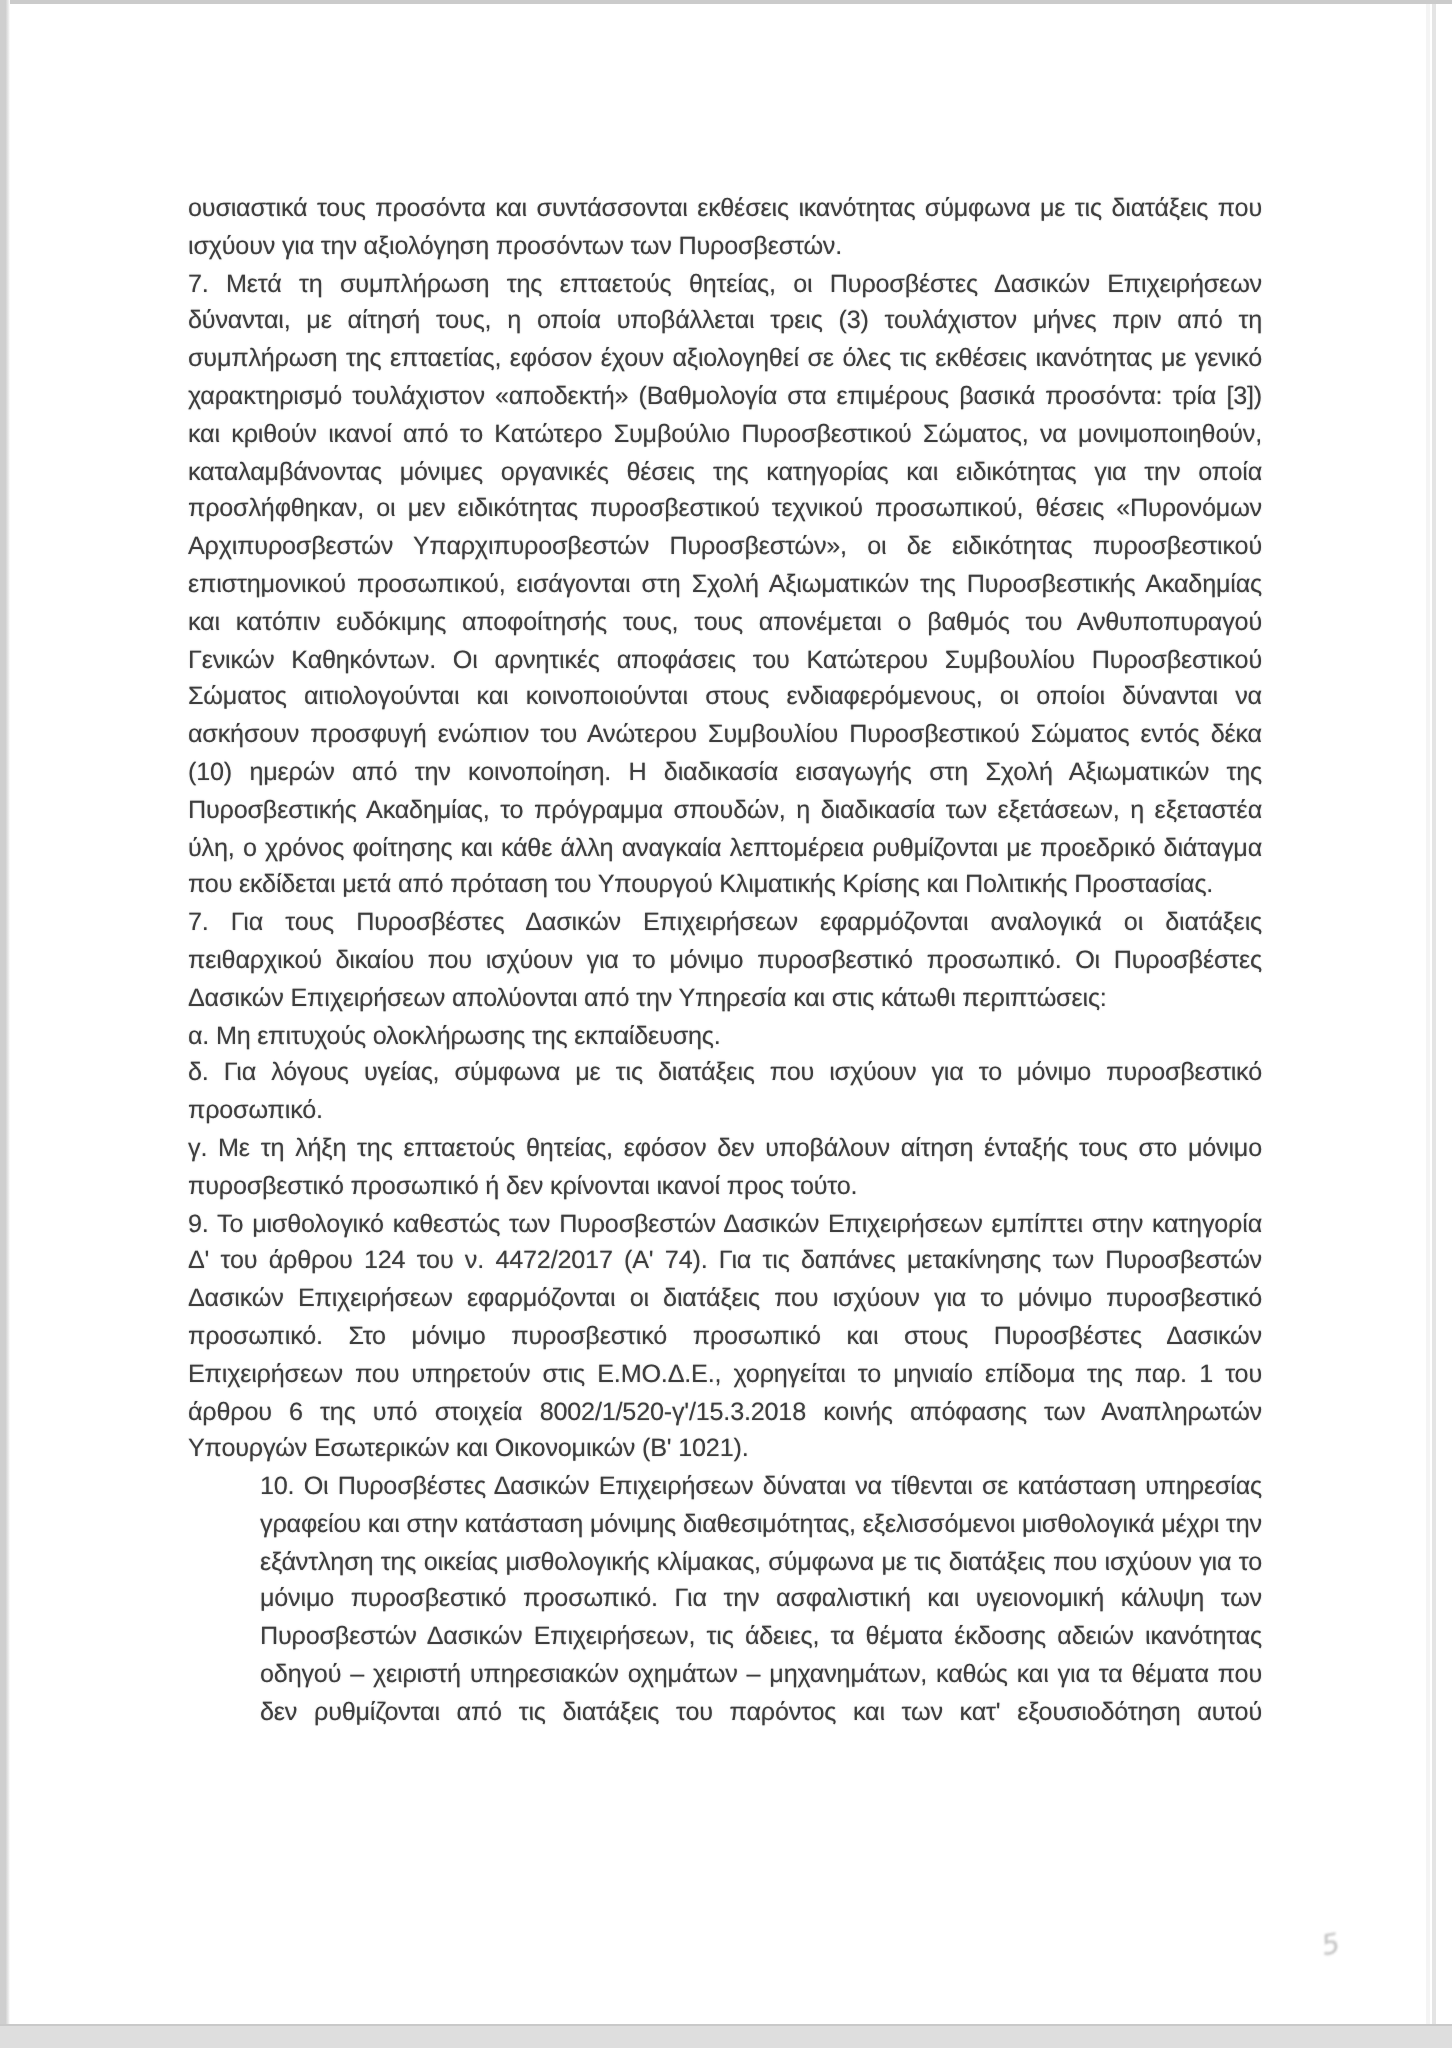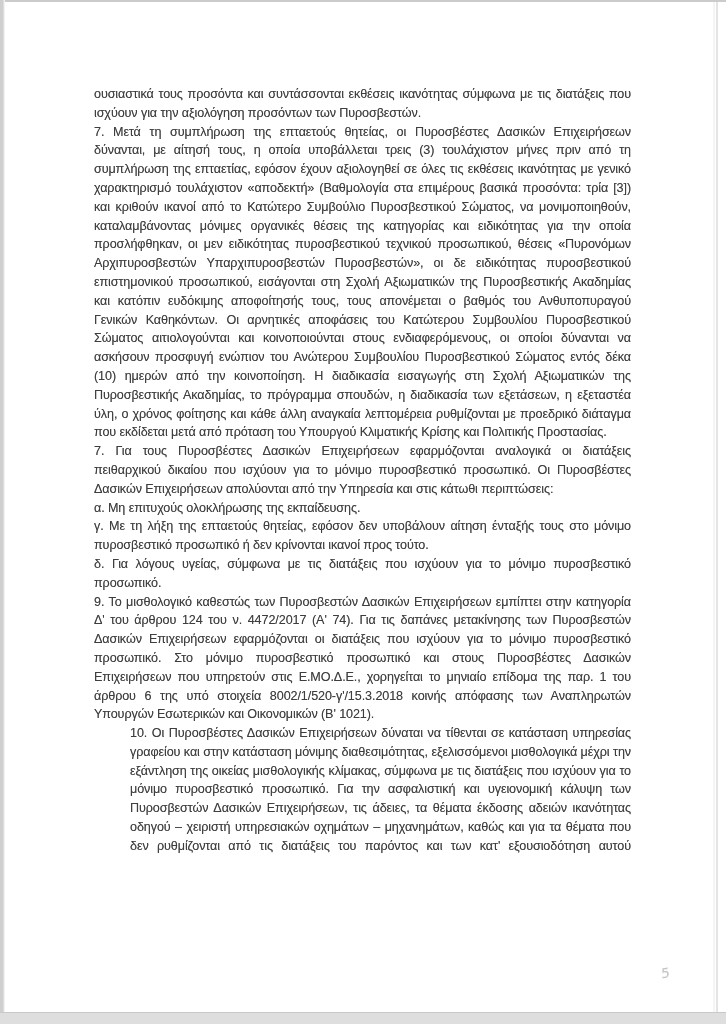--- a/index.html
+++ b/index.html
@@ -43,21 +43,21 @@
   .edge-right-line {
     position: absolute; top: 2px; left: 716px;
     width: 2px; height: 1010px;
     background: #e4e4e4;
     box-shadow: -3px 0 0 rgba(210,210,210,0.25);
   }
   
   .text-block {
     position: absolute;
     left: 94px;
-    top: 85px;
+    top: 95px;
     width: 537px;
     color: var(--ink);
     font-size: 12.6px;
     line-height: 18.8px;
     letter-spacing: -0.1px;
     text-align: justify;
     text-shadow: 0 0 0.6px rgba(62,62,62,0.5);
   }
   .para { margin: 0; padding: 0; }
   .para.justify-last { text-align-last: justify; margin-left: 36px; }
@@ -82,21 +82,21 @@
   <div class="edge-top"></div>
   <div class="edge-left"></div>
   <div class="edge-bottom"></div>
   <div class="edge-right-line"></div>
 
   <div class="text-block">
     <p class="para">ουσιαστικά τους προσόντα και συντάσσονται εκθέσεις ικανότητας σύμφωνα με τις διατάξεις που ισχύουν για την αξιολόγηση προσόντων των Πυροσβεστών.</p>
     <p class="para">7. Μετά τη συμπλήρωση της επταετούς θητείας, οι Πυροσβέστες Δασικών Επιχειρήσεων δύνανται, με αίτησή τους, η οποία υποβάλλεται τρεις (3) τουλάχιστον μήνες πριν από τη συμπλήρωση της επταετίας, εφόσον έχουν αξιολογηθεί σε όλες τις εκθέσεις ικανότητας με γενικό χαρακτηρισμό τουλάχιστον «αποδεκτή» (Βαθμολογία στα επιμέρους βασικά προσόντα: τρία [3]) και κριθούν ικανοί από το Κατώτερο Συμβούλιο Πυροσβεστικού Σώματος, να μονιμοποιηθούν, καταλαμβάνοντας μόνιμες οργανικές θέσεις της κατηγορίας και ειδικότητας για την οποία προσλήφθηκαν, οι μεν ειδικότητας πυροσβεστικού τεχνικού προσωπικού, θέσεις «Πυρονόμων Αρχιπυροσβεστών Υπαρχιπυροσβεστών Πυροσβεστών», οι δε ειδικότητας πυροσβεστικού επιστημονικού προσωπικού, εισάγονται στη Σχολή Αξιωματικών της Πυροσβεστικής Ακαδημίας και κατόπιν ευδόκιμης αποφοίτησής τους, τους απονέμεται ο βαθμός του Ανθυποπυραγού Γενικών Καθηκόντων. Οι αρνητικές αποφάσεις του Κατώτερου Συμβουλίου Πυροσβεστικού Σώματος αιτιολογούνται και κοινοποιούνται στους ενδιαφερόμενους, οι οποίοι δύνανται να ασκήσουν προσφυγή ενώπιον του Ανώτερου Συμβουλίου Πυροσβεστικού Σώματος εντός δέκα (10) ημερών από την κοινοποίηση. Η διαδικασία εισαγωγής στη Σχολή Αξιωματικών της Πυροσβεστικής Ακαδημίας, το πρόγραμμα σπουδών, η διαδικασία των εξετάσεων, η εξεταστέα ύλη, ο χρόνος φοίτησης και κάθε άλλη αναγκαία λεπτομέρεια ρυθμίζονται με προεδρικό διάταγμα που εκδίδεται μετά από πρόταση του Υπουργού Κλιματικής Κρίσης και Πολιτικής Προστασίας.</p>
     <p class="para">7. Για τους Πυροσβέστες Δασικών Επιχειρήσεων εφαρμόζονται αναλογικά οι διατάξεις πειθαρχικού δικαίου που ισχύουν για το μόνιμο πυροσβεστικό προσωπικό. Οι Πυροσβέστες Δασικών Επιχειρήσεων απολύονται από την Υπηρεσία και στις κάτωθι περιπτώσεις:</p>
     <p class="para">α. Μη επιτυχούς ολοκλήρωσης της εκπαίδευσης.</p>
+    <p class="para">δ. Για λόγους υγείας, σύμφωνα με τις διατάξεις που ισχύουν για το μόνιμο πυροσβεστικό προσωπικό.</p>
     <p class="para">γ. Με τη λήξη της επταετούς θητείας, εφόσον δεν υποβάλουν αίτηση ένταξής τους στο μόνιμο πυροσβεστικό προσωπικό ή δεν κρίνονται ικανοί προς τούτο.</p>
-    <p class="para">δ. Για λόγους υγείας, σύμφωνα με τις διατάξεις που ισχύουν για το μόνιμο πυροσβεστικό προσωπικό.</p>
     <p class="para">9. Το μισθολογικό καθεστώς των Πυροσβεστών Δασικών Επιχειρήσεων εμπίπτει στην κατηγορία Δ' του άρθρου 124 του ν. 4472/2017 (Α' 74). Για τις δαπάνες μετακίνησης των Πυροσβεστών Δασικών Επιχειρήσεων εφαρμόζονται οι διατάξεις που ισχύουν για το μόνιμο πυροσβεστικό προσωπικό. Στο μόνιμο πυροσβεστικό προσωπικό και στους Πυροσβέστες Δασικών Επιχειρήσεων που υπηρετούν στις Ε.ΜΟ.Δ.Ε., χορηγείται το μηνιαίο επίδομα της παρ. 1 του άρθρου 6 της υπό στοιχεία 8002/1/520-γ'/15.3.2018 κοινής απόφασης των Αναπληρωτών Υπουργών Εσωτερικών και Οικονομικών (Β' 1021).</p>
     <p class="para justify-last">10. Οι Πυροσβέστες Δασικών Επιχειρήσεων δύναται να τίθενται σε κατάσταση υπηρεσίας γραφείου και στην κατάσταση μόνιμης διαθεσιμότητας, εξελισσόμενοι μισθολογικά μέχρι την εξάντληση της οικείας μισθολογικής κλίμακας, σύμφωνα με τις διατάξεις που ισχύουν για το μόνιμο πυροσβεστικό προσωπικό. Για την ασφαλιστική και υγειονομική κάλυψη των Πυροσβεστών Δασικών Επιχειρήσεων, τις άδειες, τα θέματα έκδοσης αδειών ικανότητας οδηγού – χειριστή υπηρεσιακών οχημάτων – μηχανημάτων, καθώς και για τα θέματα που δεν ρυθμίζονται από τις διατάξεις του παρόντος και των κατ' εξουσιοδότηση αυτού</p>
   </div>
 
   <div class="page-mark">5</div>
 
 </div>
 
 </body></html>

